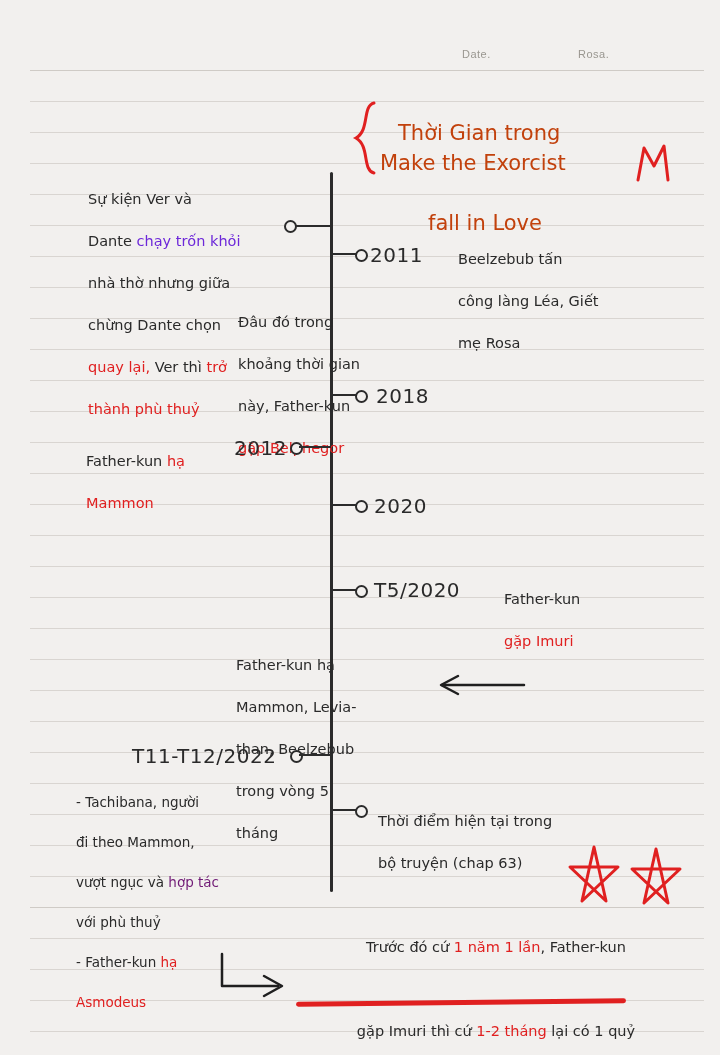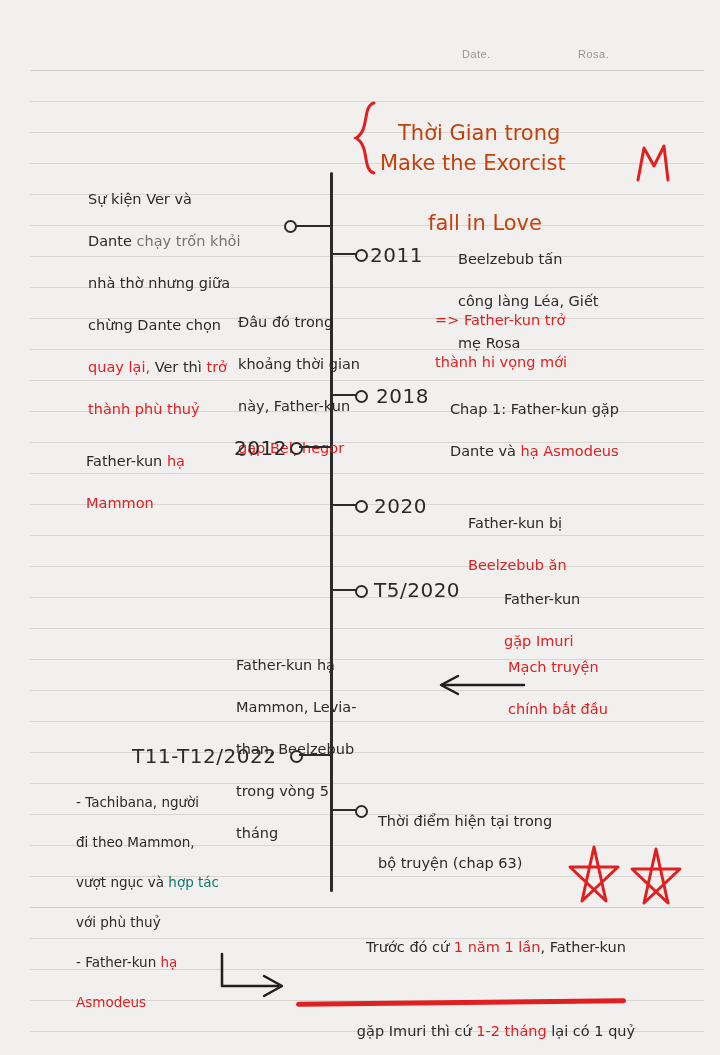--- a/index.html
+++ b/index.html
@@ -166,104 +166,88 @@
   <div class="hw big" style="left:380px; top:148px;">Make the Exorcist</div>
   <div class="hw big" style="left:428px; top:178px; top:176px;margin-top:32px;">fall in Love</div>
   <svg class="deco" style="left:634px; top:140px;" width="40" height="44" viewBox="0 0 40 44" fill="none" stroke="#e02020" stroke-width="3" stroke-linecap="round" stroke-linejoin="round">
     <path d="M4 40 L10 8 L20 26 L30 6 L34 40"></path>
   </svg>
 
   <div class="axis"></div>
 
   <div class="hw" style="left:88px; top:168px; width:220px;">
     <span>Sự kiện Ver và</span><br>
-    <span>Dante </span><span class="r" style="color:#737373">chạy trốn khỏi</span><br>
+    <span>Dante </span><span class="r" style="color:#6d28d9">chạy trốn khỏi</span><br>
     <span>nhà thờ nhưng giữa</span><br>
     <span>chừng Dante chọn</span><br>
     <span style="color:#e02020">quay lại, </span><span>Ver thì </span><span style="color:#e02020">trở</span><br>
     <span style="color:#e02020">thành phù thuỷ</span>
   </div>
   <div class="stub" style="left:295px; top:225px; width:36px;"></div>
   <div class="node" style="left:284px; top:220px;"></div>
 
   <div class="node" style="left:355px; top:249px;"></div>
   <div class="stub" style="left:332px; top:253px; width:24px;"></div>
   <div class="year" style="left:370px; top:243px;">2011</div>
   <div class="hw" style="left:458px; top:228px; width:230px;">
     <span>Beelzebub tấn</span><br>
     <span>công làng Léa, Giết</span><br>
     <span>mẹ Rosa</span>
   </div>
-  <div class="hw red" style="left:435px; top:289px; width:240px;">
-    <span>=&gt; Father-kun trở</span><br>
-    <span>thành hi vọng mới</span>
-  </div>
 
   <div class="hw" style="left:238px; top:291px; width:190px;">
     <span>Đâu đó trong</span><br>
     <span>khoảng thời gian</span><br>
     <span>này, Father-kun</span><br>
     <span style="color:#e02020">gặp Belphegor</span>
   </div>
 
   <div class="node" style="left:355px; top:390px;"></div>
   <div class="stub" style="left:332px; top:394px; width:24px;"></div>
   <div class="year" style="left:376px; top:384px;">2018</div>
-  <div class="hw" style="left:450px; top:378px; width:240px;">
-    <span>Chap 1: Father-kun gặp</span><br>
-    <span>Dante và </span><span style="color:#e02020">hạ Asmodeus</span>
-  </div>
 
   <div class="node" style="left:290px; top:442px;"></div>
   <div class="stub" style="left:299px; top:446px; width:32px;"></div>
   <div class="year" style="left:234px; top:436px;">2012</div>
   <div class="hw" style="left:86px; top:430px; width:160px;">
     <span>Father-kun </span><span style="color:#e02020">hạ</span><br>
     <span style="color:#e02020">Mammon</span>
   </div>
 
   <div class="node" style="left:355px; top:500px;"></div>
   <div class="stub" style="left:332px; top:504px; width:24px;"></div>
   <div class="year" style="left:374px; top:494px;">2020</div>
-  <div class="hw" style="left:468px; top:492px; width:210px;">
-    <span>Father-kun bị</span><br>
-    <span style="color:#e02020">Beelzebub ăn</span>
-  </div>
 
   <div class="node" style="left:355px; top:585px;"></div>
   <div class="stub" style="left:332px; top:589px; width:24px;"></div>
   <div class="year" style="left:374px; top:578px;">T5/2020</div>
   <div class="hw" style="left:504px; top:568px; width:180px;">
     <span>Father-kun</span><br>
     <span style="color:#e02020">gặp Imuri</span>
   </div>
 
   <div class="hw" style="left:236px; top:634px; width:200px;">
     <span>Father-kun hạ</span><br>
     <span>Mammon, Levia-</span><br>
     <span>than, Beelzebub</span><br>
     <span>trong vòng 5</span><br>
     <span>tháng</span>
   </div>
-  <div class="hw red" style="left:508px; top:636px; width:190px;">
-    <span>Mạch truyện</span><br>
-    <span>chính bắt đầu</span>
-  </div>
   <svg class="deco" style="left:436px; top:672px;" width="90" height="26" viewBox="0 0 90 26" fill="none" stroke="#1f1f1f" stroke-width="2.5" stroke-linecap="round" stroke-linejoin="round">
     <path d="M88 13 L6 13"></path>
     <path d="M22 4 L5 13 L22 22"></path>
   </svg>
 
   <div class="node" style="left:290px; top:750px;"></div>
   <div class="stub" style="left:299px; top:754px; width:32px;"></div>
   <div class="year" style="left:132px; top:744px;">T11-T12/2022</div>
   <div class="hw" style="left:76px; top:772px; width:236px; font-size:13.5px; line-height:20px;">
     <span>- Tachibana, người</span><br>
     <span>đi theo Mammon,</span><br>
-    <span>vượt ngục và </span><span style="color:#0f766e">hợp tác</span><br>
+    <span>vượt ngục và </span><span style="color:#701a75">hợp tác</span><br>
     <span>với phù thuỷ</span><br>
     <span>- Father-kun </span><span style="color:#e02020">hạ</span><br>
     <span style="color:#e02020">Asmodeus</span>
   </div>
 
   <div class="node" style="left:355px; top:805px;"></div>
   <div class="stub" style="left:332px; top:809px; width:24px;"></div>
   <div class="hw" style="left:378px; top:790px; width:260px;">
     <span>Thời điểm hiện tại trong</span><br>
     <span>bộ truyện (chap 63)</span>

